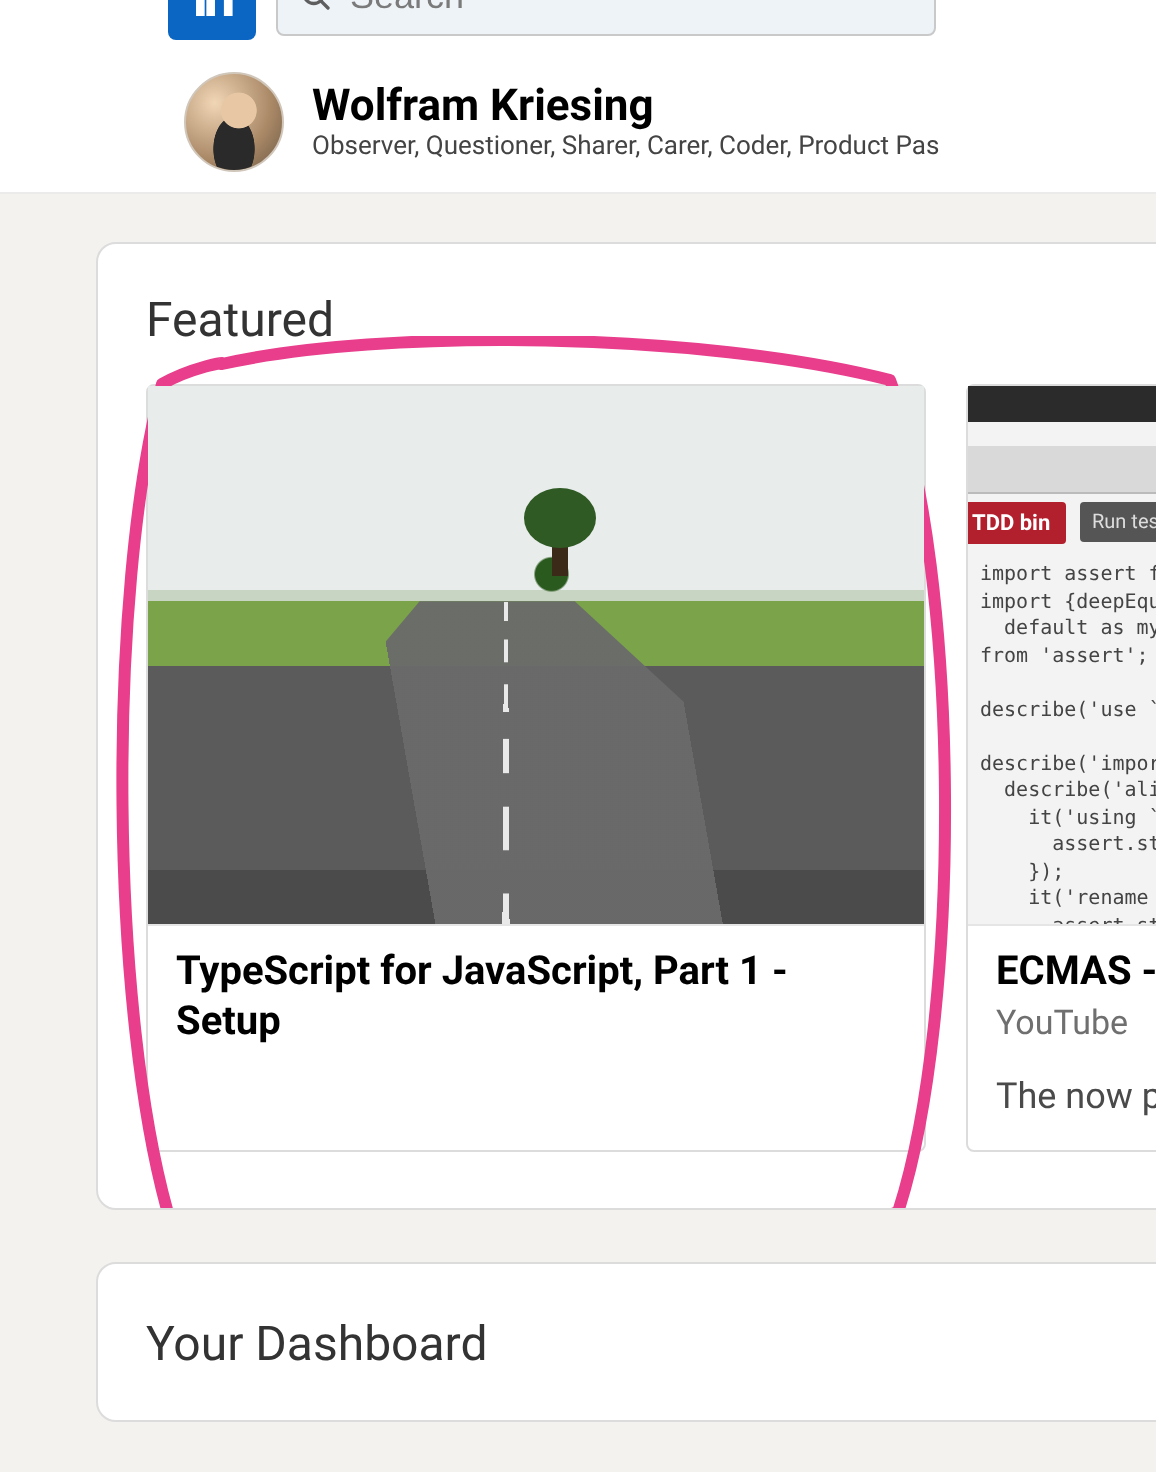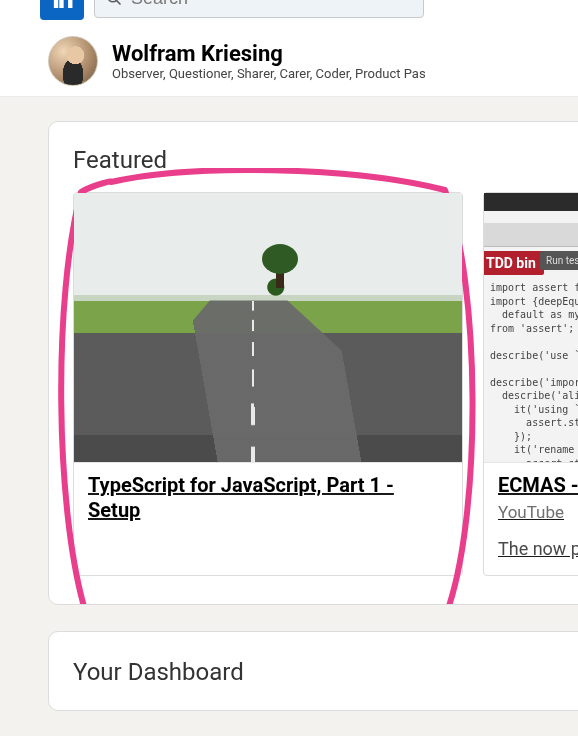--- a/index.html
+++ b/index.html
@@ -7,20 +7,21 @@
   body {
     font-family: -apple-system, BlinkMacSystemFont, "Segoe UI", Roboto, Helvetica, Arial, sans-serif;
     background: #f3f2ef;
     color: rgba(0,0,0,0.9);
   }
 
   
   .topbar {
     background: #fff;
     border-bottom: 1px solid rgba(0,0,0,0.08);
+    padding-left: 44px;
   }
   .topbar-inner {
     display: flex;
     align-items: center;
     padding: 0 12px 6px 40px;
     gap: 10px;
   }
   .logo {
     width: 44px;
     height: 44px;
@@ -191,40 +192,40 @@
     border-top:18px solid #2b2b2b;
   }
   .thumb-ide .tabbar{
     position:absolute; top:12px; left:0; right:0; height:24px;
     background:#d9d9d9;
     border-bottom:1px solid #bbb;
   }
   .thumb-ide .badge{
     position:absolute; top:40px; left:-6px;
     background:#b21f2d; color:#fff;
-    font-size:14px; font-weight:700;
+    font-size:11px; font-weight:700;
     padding:4px 8px;
     border-radius:2px;
   }
   .thumb-ide .btn{
     position:absolute; top:40px; left:56px;
     background:#555; color:#ddd;
     font-size:10px;
     padding:4px 6px;
     border-radius:2px;
   }
   .thumb-ide .code{
     position:absolute; top:70px; left:6px; right:0;
     font-family: ui-monospace, Menlo, Consolas, monospace;
     font-size:10px; line-height:1.35;
     color:#444;
     white-space:pre;
   }
 
-  .feature-body { padding: 10px 14px 14px 14px; text-decoration: underline; }
+  .feature-body { padding: 10px 14px 14px 14px; }
   .feature-title {
     font-size: 20px;
     font-weight: 700;
     color: #000;
     line-height: 1.25;
     margin-bottom: 4px;
   }
   .feature-source {
     font-size: 17px;
     color: #6f6f6f;

